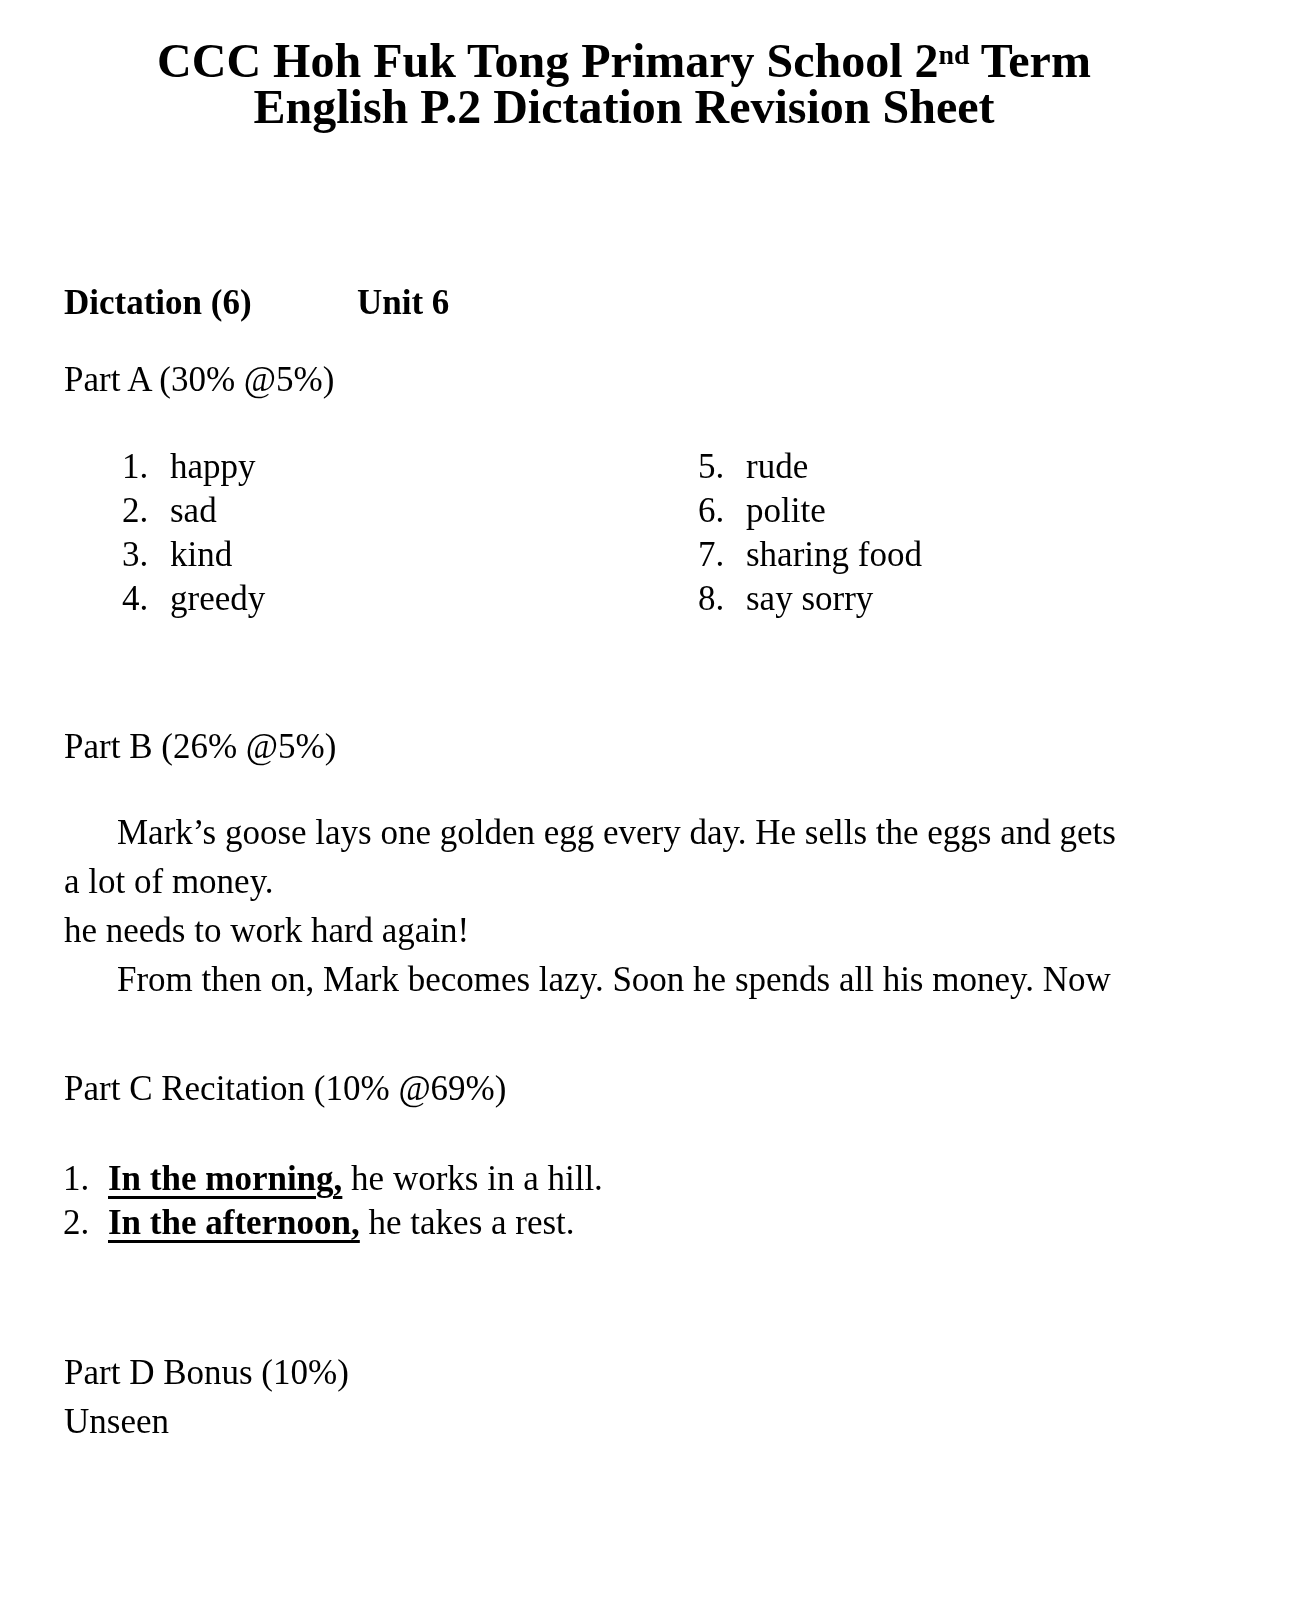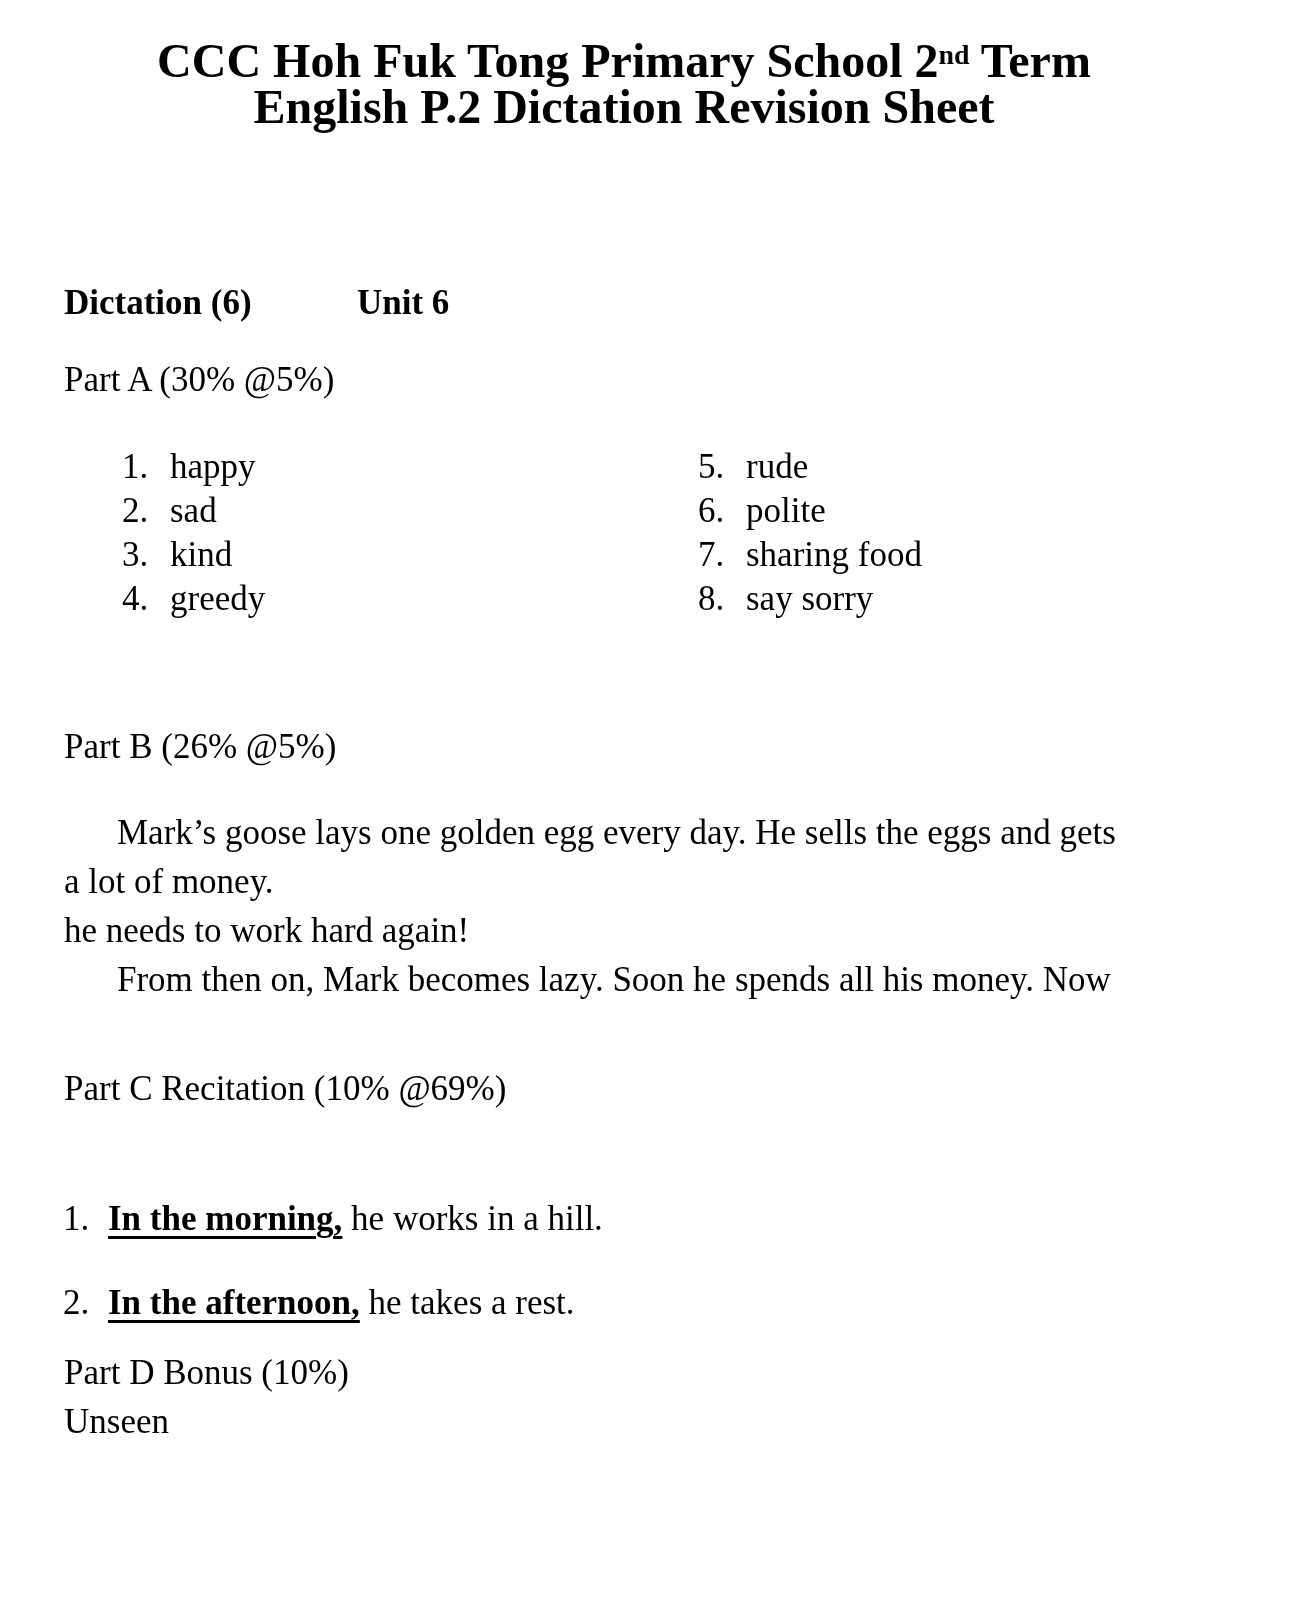--- a/index.html
+++ b/index.html
@@ -87,21 +87,21 @@
   }
   .para-line { white-space: nowrap; }
   .para-line.indent { padding-left: 53px; }
 
   
   .recitation-items {
     top: 1157px;
     left: 63px;
     line-height: 44px;
   }
-  .recitation-item { white-space: nowrap; margin-top: 40px; }
+  .recitation-item { white-space: nowrap; }
   .recitation-item .num {
     display: inline-block;
     width: 45px;
   }
   .recitation-item .highlight {
     font-weight: bold;
     text-decoration: underline;
     text-decoration-thickness: 3px;
     text-underline-offset: 6px;
   }

